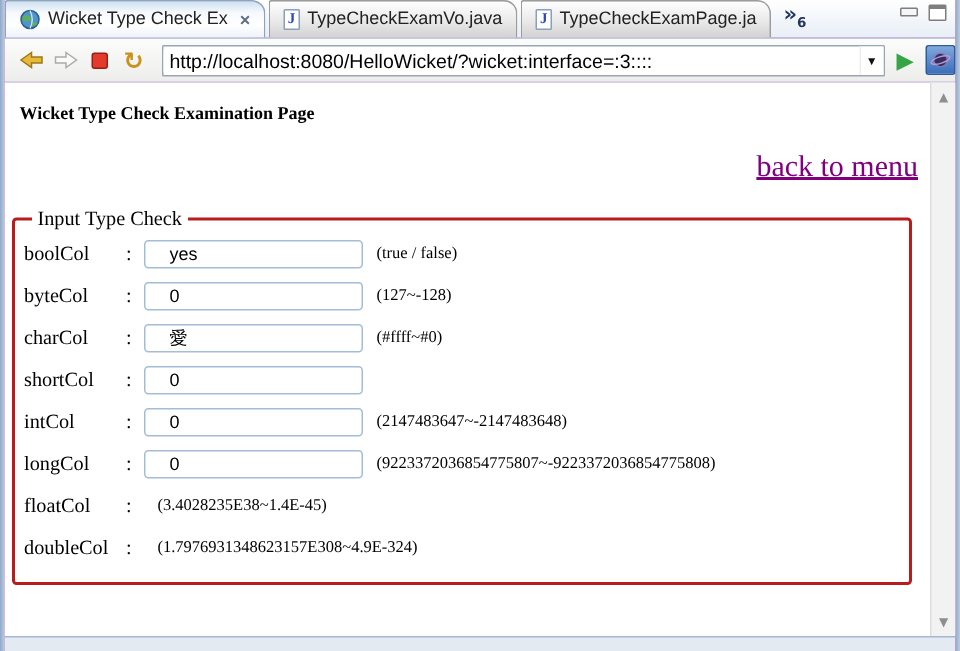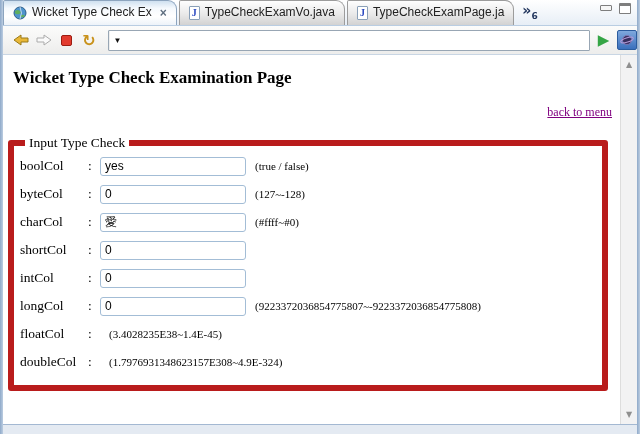--- a/index.html
+++ b/index.html
@@ -45,31 +45,31 @@
     background:linear-gradient(180deg,#7fa8dd,#3a6fbc); display:flex; align-items:center; justify-content:center; cursor:pointer; }
 
   
   .content { position:absolute; left:3px; right:3px; top:55px; bottom:10px; background:#fff;
     font-family:"Liberation Serif","DejaVu Serif",serif; }
   .inner { position:absolute; left:0; right:17px; top:0; bottom:0; overflow:hidden; }
   .scrollbar { position:absolute; right:0; top:0; bottom:0; width:17px; background:#f2f2f3; border-left:1px solid #ddd; }
   .scrollbar .arr { position:absolute; left:0; right:0; text-align:center; color:#8f8f8f; font-size:8px; font-family:"DejaVu Sans",sans-serif; cursor:pointer; }
   .arr.up { top:5px; } .arr.down { bottom:5px; }
 
-  h3.pagetitle { font-size:17px; font-weight:bold; color:#000; margin:13px 0 0 10px; }
-  .backrow { text-align:right; margin:17px 8px 0 0; font-size:12px; }
+  h3.pagetitle { font-size:12px; font-weight:bold; color:#000; margin:13px 0 0 10px; }
+  .backrow { text-align:right; margin:17px 8px 0 0; font-size:20px; }
   .backrow a { color:#800080; text-decoration:underline; cursor:pointer; }
 
-  fieldset.typecheck { margin:15px 12px 0 5px; border:6px solid #b91c1c; border-radius:3px; padding:1px 8px 9px 6px; }
+  fieldset.typecheck { margin:15px 12px 0 5px; border:2px solid #b91c1c; border-radius:3px; padding:1px 8px 9px 6px; }
   fieldset.typecheck legend { font-size:13.5px; padding:0 4px; margin-left:5px; }
   .row { display:flex; align-items:center; height:28px; }
   .row .lbl { width:68px; font-size:13.5px; }
   .row .colon { width:12px; font-size:13.5px; }
   .row input { width:146px; height:19px; border:1px solid #a3bdd6; border-radius:3px;
-    font:12px "Liberation Sans",sans-serif; padding:1px 4px; color:#000; }
+    font:12px "Liberation Sans",sans-serif; padding:1px 16px; color:#000; }
   .row .hint { margin-left:9px; font-size:11px; white-space:nowrap; }
 
   button.post { margin:10px 0 0 6px; font:bold 11.5px "Liberation Sans",sans-serif; color:#4a4a4a;
     padding:3px 8px; background:linear-gradient(180deg,#fefefe,#d5d5d5); border:2px solid #54a7d2;
     border-radius:4px; cursor:pointer; }
 
   .bottombar { position:absolute; left:3px; right:3px; bottom:0; height:10px;
     background:#e4eaf2; border-top:1px solid #a3b8d2; }
 </style>
 </head>
@@ -114,20 +114,21 @@
     <span class="navbtn">
       <svg width="16" height="12" viewBox="0 0 16 12">
         <path d="M8 1 L15 6 L8 11 L8 8 L1 8 L1 4 L8 4 Z" fill="#fafafa" stroke="#ababab" stroke-width="1"></path>
       </svg>
     </span>
     <span class="navbtn">
         <span class="stopsq"></span>
       </span>
     <span class="navbtn refresh">↻</span>
     <div class="urlcombo">
+      <input value="http://localhost:8080/HelloWicket/?wicket:interface=:3::::" style="">
       <button class="ddbtn">▼</button>
     </div>
     <span class="gobtn">▶</span>
     <span class="browser-tile">
       <svg width="14" height="14" viewBox="0 0 14 14">
         <circle cx="7" cy="7" r="4.5" fill="#352e5e" stroke="#8a7ab8" stroke-width="0.8"></circle>
         <ellipse cx="7" cy="7" rx="6.5" ry="2.2" fill="none" stroke="#b59ad6" stroke-width="1" transform="rotate(-18 7 7)"></ellipse>
       </svg>
     </span>
   </div>
@@ -165,20 +166,21 @@
           <div class="row">
             <span class="lbl">shortCol</span>
             <span class="colon">:</span>
             <input value="0" style="">
           </div>
 
           <div class="row">
             <span class="lbl">intCol</span>
             <span class="colon">:</span>
             <input value="0" style="">
+            <span class="hint">(2147483647~-2147483648)</span>
           </div>
 
           <div class="row">
             <span class="lbl">longCol</span>
             <span class="colon">:</span>
             <input value="0" style="">
             <span class="hint">(9223372036854775807~-9223372036854775808)</span>
           </div>
 
           <div class="row">

